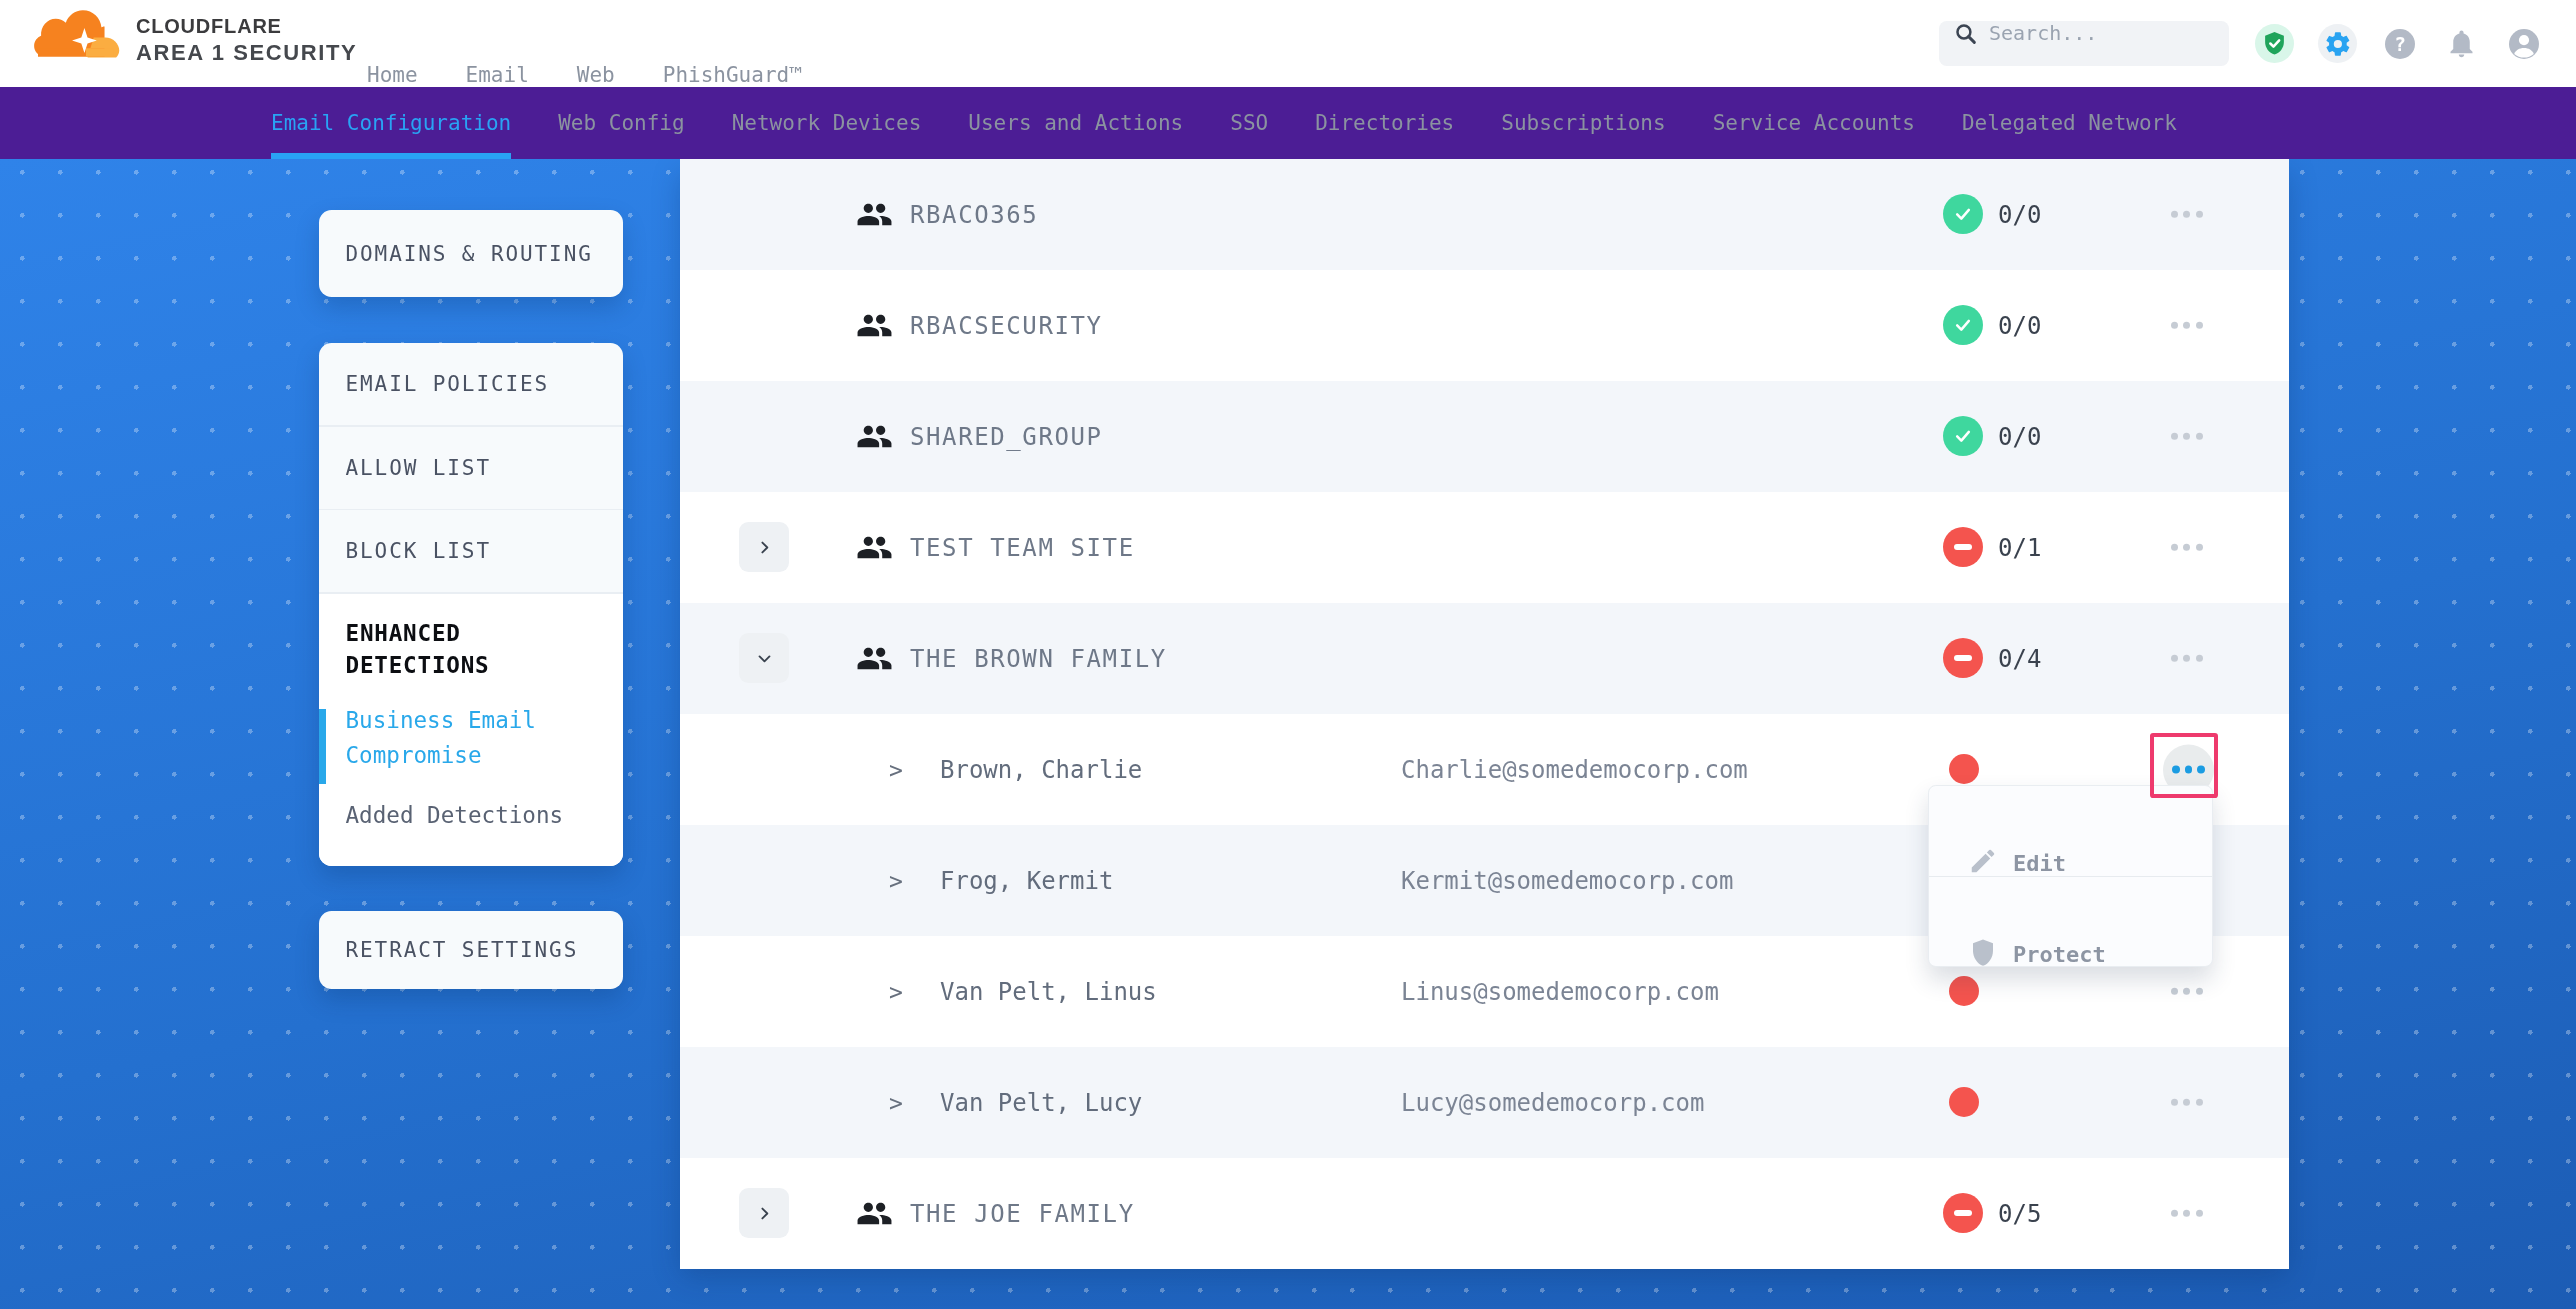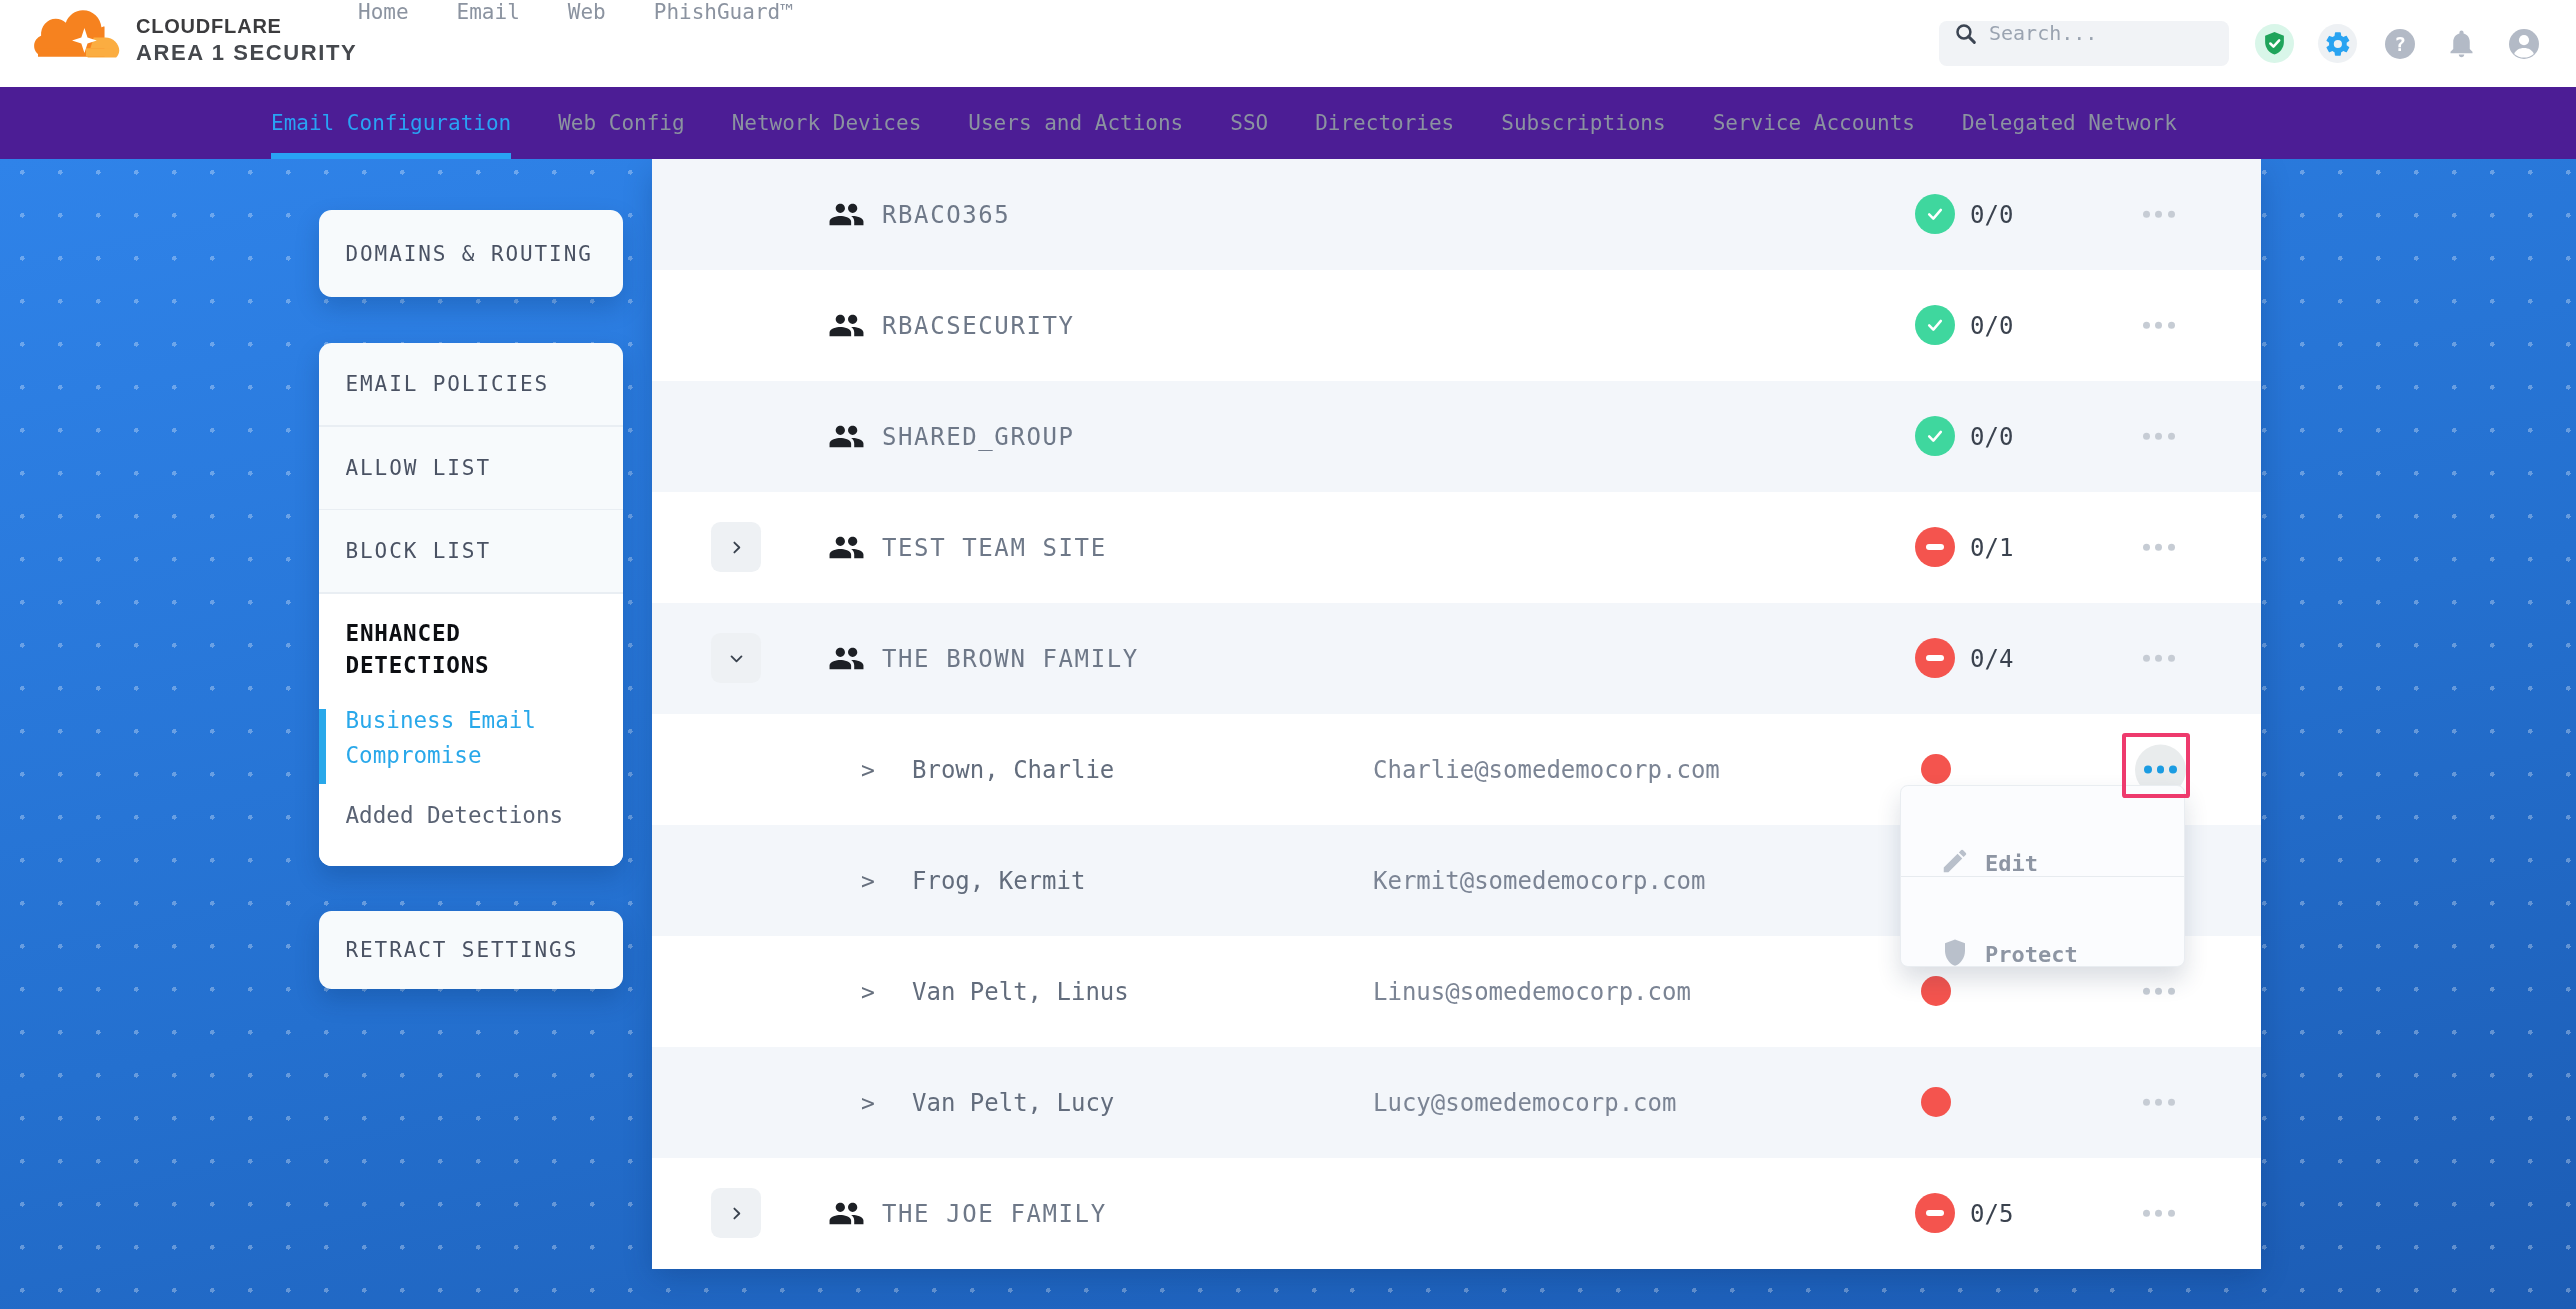--- a/index.html
+++ b/index.html
@@ -5,21 +5,21 @@
   * { margin:0; padding:0; box-sizing:border-box; }
   html,body { width:2576px; height:1309px; overflow:hidden; background:#fff;
               font-family:"DejaVu Sans Mono", monospace; }
 
   
   .header { position:relative; width:100%; height:87px; background:#fff; z-index:30; }
   .brand { position:absolute; left:33px; top:7.8px; display:flex; align-items:center; }
   .brand-text { margin-left:11px; font-family:"Liberation Sans", sans-serif; }
   .brand-title { font-size:20px; font-weight:bold; color:#3b3b3d; letter-spacing:0.8px; }
   .brand-sub { font-size:22px; font-weight:bold; color:#45484d; letter-spacing:1.6px; margin-top:1.6px; }
-  .top-nav { position:absolute; left:358px; top:0; height:87px; display:flex; align-items:flex-start; gap:48px; }
+  .top-nav { position:absolute; left:367px; top:0; height:87px; display:flex; align-items:flex-end; gap:48px; }
   .top-nav-item { font-size:21px; color:#8b93a0; cursor:pointer; white-space:nowrap; }
   .search-box { position:absolute; left:1939px; top:21px; width:290px; height:45px;
                 background:#f1f3f6; border-radius:7.8px; display:flex; align-items:flex-start; padding:0 14px; }
   .search-box input { border:none; outline:none; background:transparent; font-family:"DejaVu Sans Mono",monospace;
                       font-size:20px; color:#4a525e; width:218px; margin-left:11px; }
   .search-box input::placeholder { color:#9aa3b0; }
   .hdr-ic { position:absolute; top:24px; width:39px; height:39px; border-radius:50%;
             display:flex; align-items:center; justify-content:center; cursor:pointer; }
   .ic-shield { left:2255px; background:#d9f6e9; }
   .ic-gear   { left:2318px; background:#eef1f4; }
@@ -54,21 +54,21 @@
   .pol-item { padding:29px 26.5px; font-size:21px; color:#4a5263; letter-spacing:1.9px; cursor:pointer; }
   .pol-div { height:1.6px; background:#e9eef3; }
   .enhanced { background:#ffffff; padding:23px 26.5px 33px 26.5px; position:relative; }
   .enh-title { font-size:22.6px; font-weight:bold; color:#0c0e12; line-height:32px; letter-spacing:0.8px; }
   .enh-item { font-size:22.6px; line-height:35px; margin-top:22px; cursor:pointer; }
   .enh-item.active { color:#29a8ea; }
   .enh-item.plain { color:#596273; margin-top:25px; }
   .active-bar { position:absolute; left:0; top:115px; width:7px; height:75px; background:#29a8ea; }
 
   
-  .panel { position:absolute; left:652px; top:0; width:1609px; height:1104px; background:#fff;
+  .panel { position:absolute; left:680px; top:0; width:1609px; height:1104px; background:#fff;
            border-radius:0 0 14px 14px; box-shadow:0 14px 28px rgba(6,40,90,.25); overflow:visible; }
   .row { position:relative; height:111px; width:100%; }
   .row:nth-child(odd) { background:#f3f6fa; }
   .row:nth-child(even){ background:#ffffff; }
   .row:last-child { border-radius:0 0 14px 14px; }
   .expander { position:absolute; left:59px; top:30px; width:50px; height:50px; border-radius:9.3px;
               background:#eef1f4; display:flex; align-items:center; justify-content:center; cursor:pointer; }
   .ppl { position:absolute; left:176px; top:37px; }
   .gname { position:absolute; left:230px; top:50%; transform:translateY(-50%);
            font-size:24px; color:#6e7888; letter-spacing:1.6px; white-space:nowrap; }

